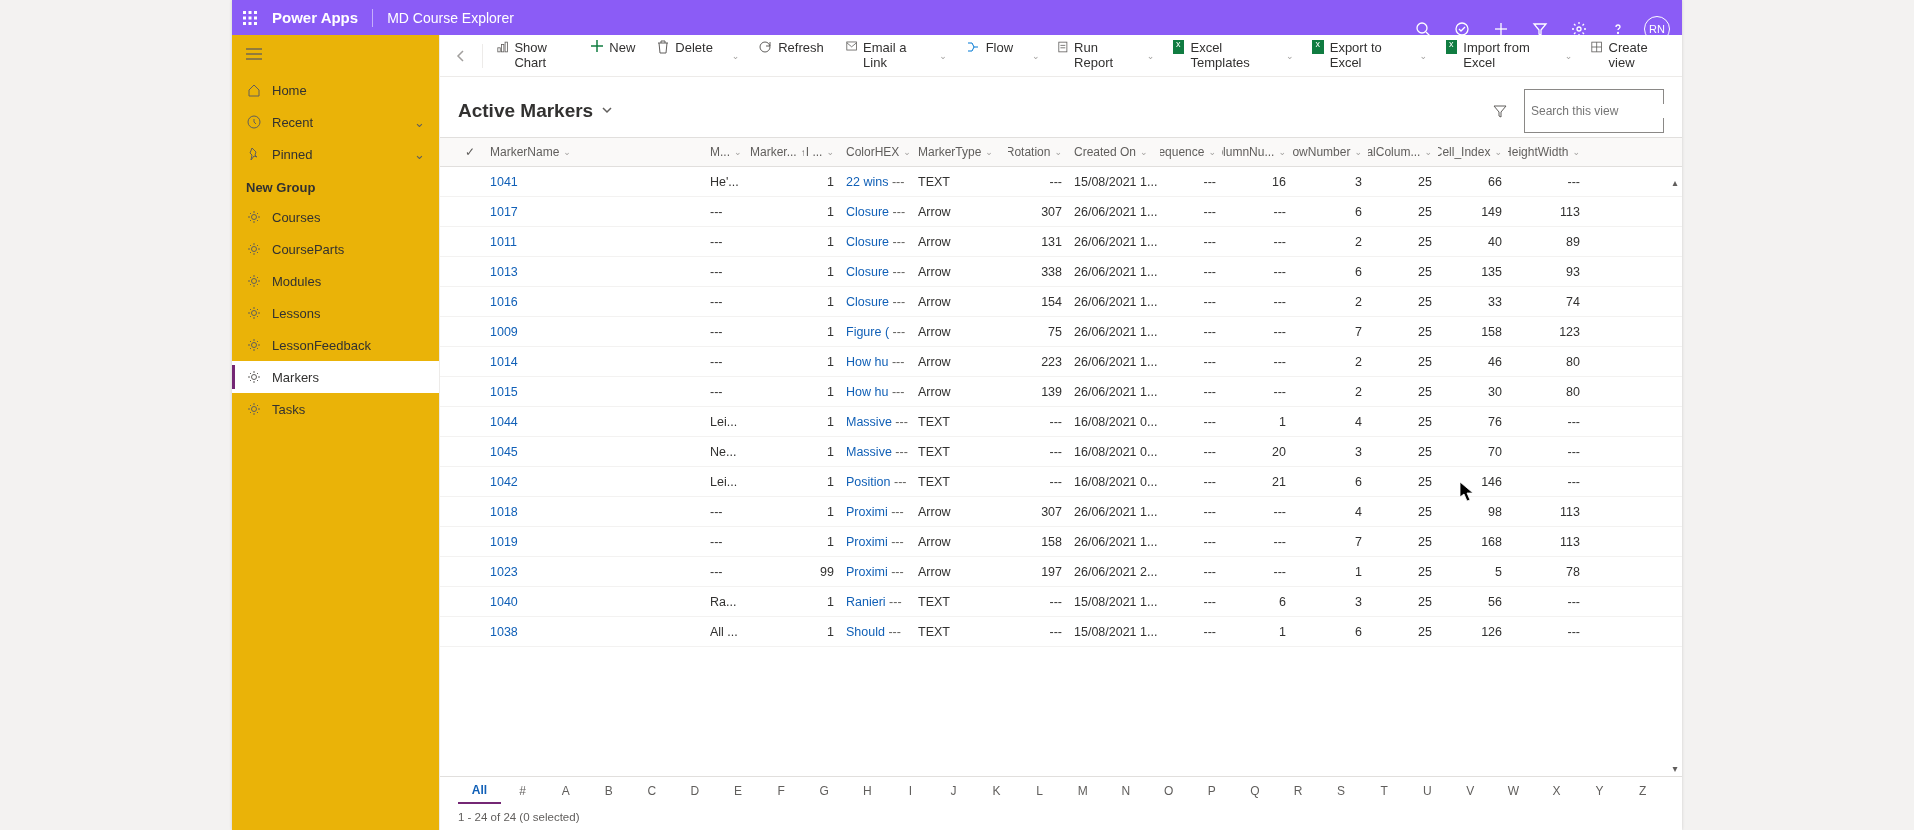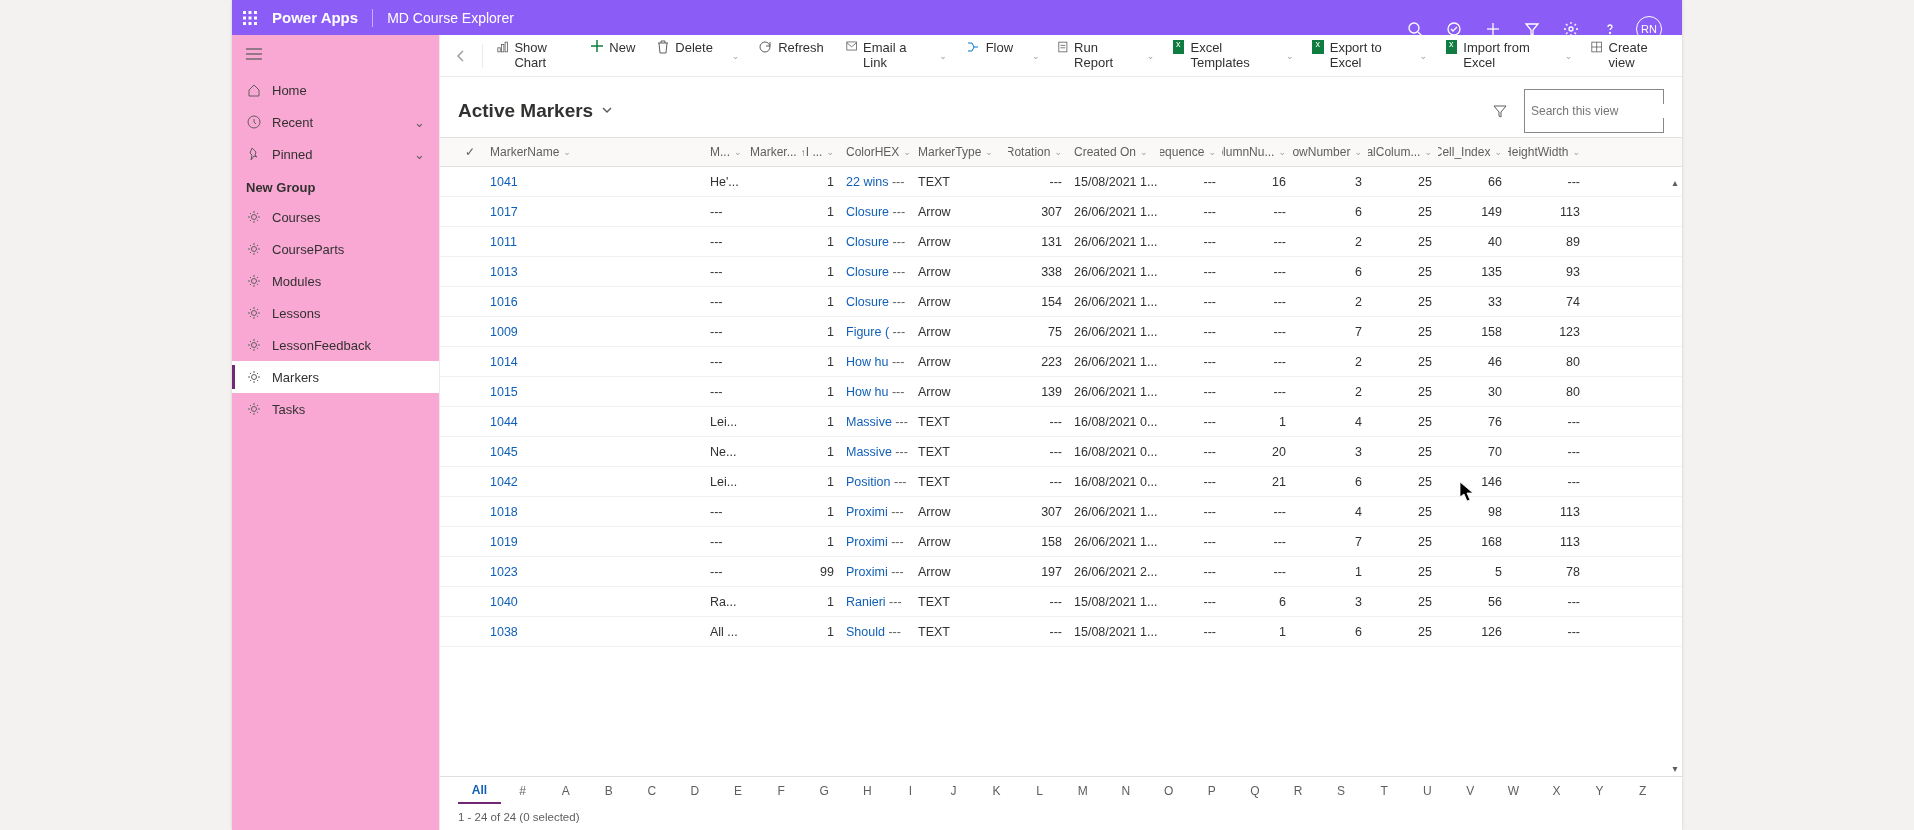--- a/index.html
+++ b/index.html
@@ -5,26 +5,26 @@
 * { box-sizing: border-box; margin: 0; padding: 0; }
 body { font-family: 'Segoe UI', Tahoma, sans-serif; font-size: 13px; color: #323130; background: #fff; overflow: hidden; }
 .app { display: flex; flex-direction: column; height: 830px; width: 1914px; margin: 0 auto; background:#f3f2f1;}
 .inner { width:1450px; margin:0 auto; display:flex; flex-direction:column; height:100%; background:#fff; box-shadow:0 0 3px rgba(0,0,0,0.15);}
 .topbar { height: 35px; background: #8b5cf6; color: #fff; display: flex; align-items: center; padding: 0 8px; position:relative;}
 .waffle { width: 20px; height: 20px; display: inline-flex; align-items:center; justify-content:center; margin-right:12px; cursor:pointer;}
 .waffle svg { fill:#fff; }
 .brand { font-size: 15px; font-weight: 600; margin-right: 14px; }
 .divider-v { width:1px; height:18px; background: rgba(255,255,255,0.5); margin-right:14px;}
 .appname { font-size: 14px; }
-.topbar-right { position:absolute; right:16px; display:flex; align-items:center; gap:5px;margin-top:23px;}
+.topbar-right { position:absolute; right:8px; display:flex; align-items:center; gap:5px;margin-top:23px;}
 .topbar-right .tb-btn { width:34px; height:34px; display:inline-flex; align-items:center; justify-content:center; cursor:pointer;}
 .topbar-right svg { stroke:#fff; fill:none;}
 .avatar-circle { width:26px; height:26px; border-radius:50%; border:1px solid #fff; display:flex; align-items:center; justify-content:center; font-size:11px;}
 .body { flex:1; display:flex; overflow:hidden;}
-.sidebar { width:208px; background:#f9a8d4; border-right:1px solid #edebe9; display:flex; flex-direction:column; padding-top:6px; overflow:hidden;}
+.sidebar { width:208px; background:#eab308; border-right:1px solid #edebe9; display:flex; flex-direction:column; padding-top:6px; overflow:hidden;}
 .hamburger { padding:6px 14px; cursor:pointer; margin-bottom:4px;}
 .hamburger svg { stroke:#605e5c;}
 .nav-item { display:flex; align-items:center; height:32px; padding:0 14px; cursor:pointer; gap:10px; color:#323130; position:relative;}
 .nav-item.active { background:#fff; }
 .nav-item.active::before { content:''; position:absolute; left:0; top:4px; bottom:4px; width:3px; background:#742774;}
 .nav-item .icon { width:16px; height:16px; display:inline-flex; align-items:center; justify-content:center; color:#605e5c;}
 .nav-item .chev { margin-left:auto; color:#605e5c;}
 .nav-group-header { padding:10px 14px 6px; font-weight:600; font-size:13px;}
 .main { flex:1; display:flex; flex-direction:column; background:#fff; position:relative; overflow:hidden;}
 .cmdbar { height:42px; border-bottom:1px solid #edebe9; display:flex; align-items:center; padding:0 8px; gap:2px;}

